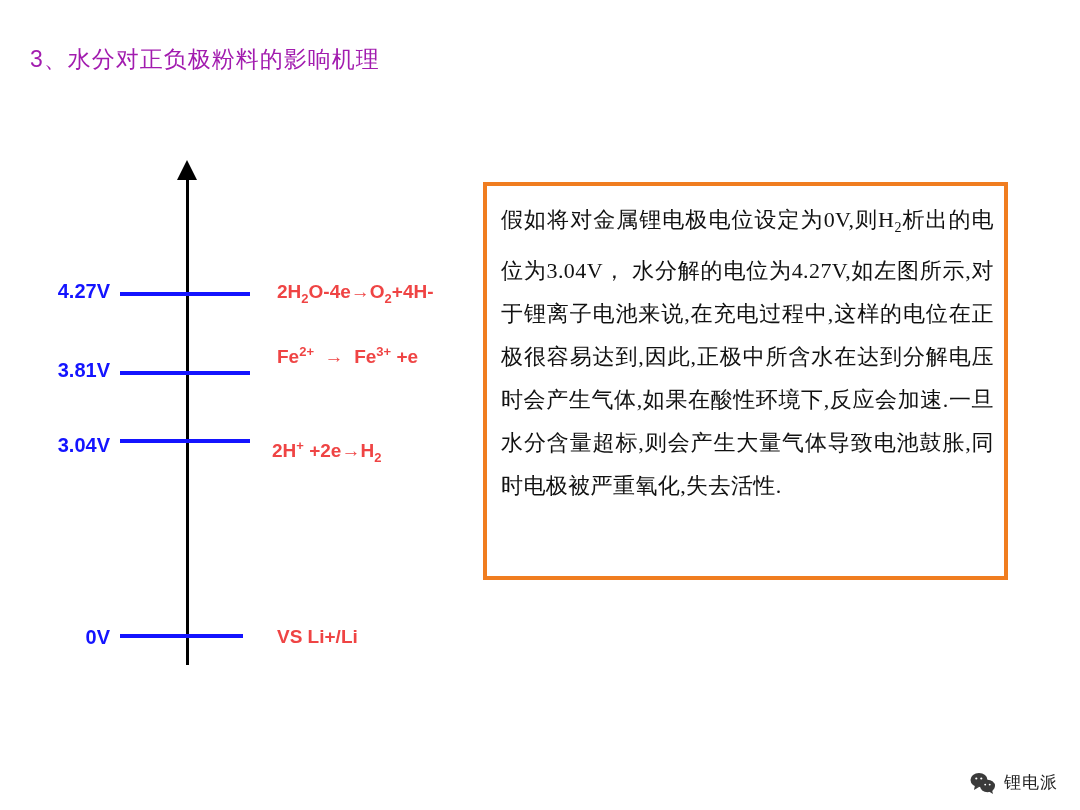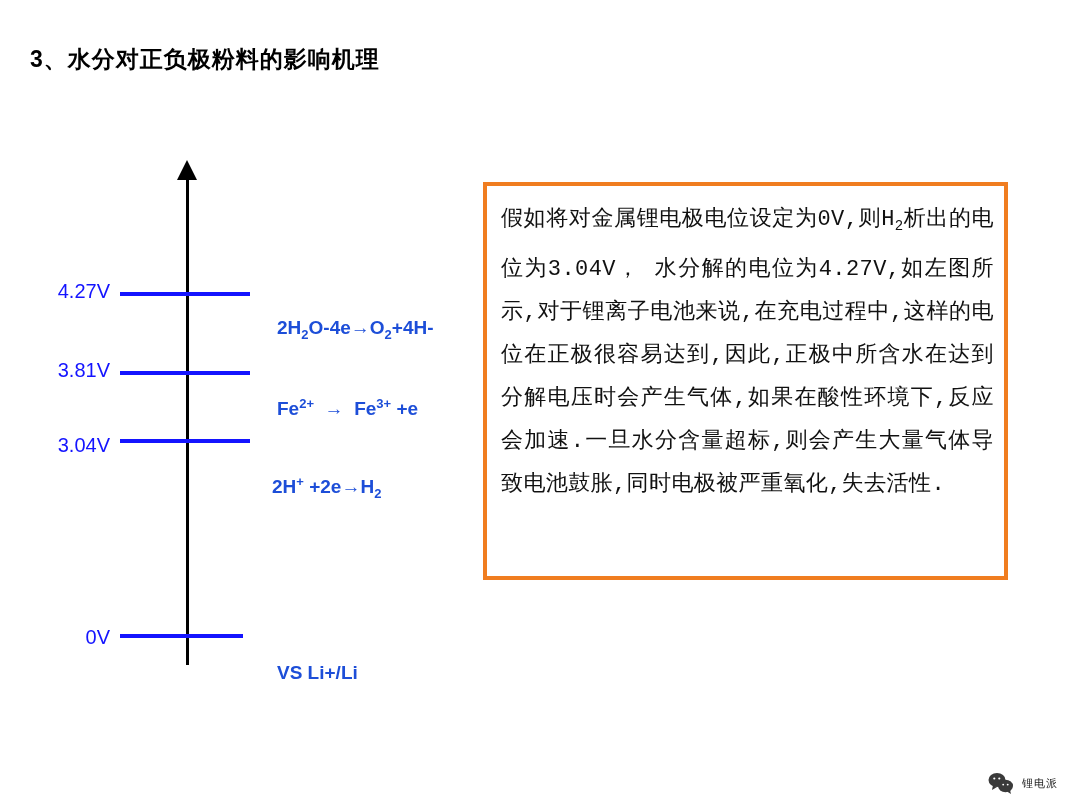--- a/index.html
+++ b/index.html
@@ -14,22 +14,22 @@
     font-family: "Liberation Sans", sans-serif;
     overflow: hidden;
   }
 
   
   #slide-title {
     position: absolute;
     left: 30px;
     top: 44px;
     font-size: 23px;
-    font-weight: bold;
-    color: #000000;
+    font-weight: normal;
+    color: #a21caf;
     letter-spacing: 1px;
     white-space: nowrap;
   }
 
   
   #diagram {
     position: absolute;
     left: 0;
     top: 150px;
     width: 480px;
@@ -57,31 +57,30 @@
 
   .level-line {
     position: absolute;
     height: 4px;
     background: #1414ff;
   }
   .level-label {
     position: absolute;
     color: #1414ff;
     font-size: 20px;
-    font-weight: normal;
+    font-weight: bold;
     text-align: right;
     white-space: nowrap;
   }
   .level-eq {
     position: absolute;
-    color: #1d4ed8;
+    color: #ef4444;
     font-size: 19px;
     font-weight: bold;
     white-space: nowrap;
-    margin-top: 36px;
   }
   .level-eq sub, .level-eq sup {
     font-size: 13px;
     font-weight: bold;
   }
 
   
   #note-box {
     position: absolute;
     left: 483px;
@@ -90,21 +89,21 @@
     height: 398px;
     border: 4px solid #f07d20;
     box-sizing: border-box;
     background: #ffffff;
   }
   #note-text {
     position: absolute;
     left: 14px;
     top: 12px;
     right: 10px;
-    font-family: Liberation Mono, monospace;
+    font-family: Liberation Serif, serif;
     font-size: 22px;
     color: #111111;
     line-height: 43px;
     letter-spacing: 0.4px;
     text-align: justify;
   }
   #note-text sub { font-size: 14px; }
 
   
   #footer-brand {
@@ -114,21 +113,21 @@
     display: flex;
     align-items: center;
     gap: 8px;
   }
   #wechat-icon {
     width: 26px;
     height: 22px;
     position: relative;
   }
   #footer-brand-label {
-    font-size: 11px;
+    font-size: 17px;
     color: #222222;
     font-family: Liberation Mono, monospace;
     letter-spacing: 1px;
   }
 </style>
 </head>
 <body>
 
 <div id="slide-title">3、水分对正负极粉料的影响机理</div>
 
@@ -136,21 +135,21 @@
 
   <div id="axis-arrow"></div>
   <div id="axis-line"></div>
 
   <div class="level-line" style="left:120px; top:142px; width:130px;"></div>
   <div class="level-label" style="left:10px; top:130px; width:100px;">4.27V</div>
   <div class="level-eq" style="left:277px; top:131px;">2H<sub>2</sub>O-4e→O<sub>2</sub>+4H-</div>
 
   <div class="level-line" style="left:120px; top:221px; width:130px;"></div>
   <div class="level-label" style="left:10px; top:209px; width:100px;">3.81V</div>
-  <div class="level-eq" style="left:277px; top:210px;">Fe<sup>2+</sup> &nbsp;→ &nbsp;Fe<sup>3+</sup> +e</div>
+  <div class="level-eq" style="left:277px; top:194px;">Fe<sup>2+</sup> &nbsp;→ &nbsp;Fe<sup>3+</sup> +e</div>
 
   <div class="level-line" style="left:120px; top:289px; width:130px;"></div>
   <div class="level-label" style="left:10px; top:284px; width:100px;">3.04V</div>
   <div class="level-eq" style="left:272px; top:288px;">2H<sup>+</sup> +2e→H<sub>2</sub></div>
 
   <div class="level-line" style="left:120px; top:484px; width:123px;"></div>
   <div class="level-label" style="left:20px; top:476px; width:90px; ">0V</div>
   <div class="level-eq" style="left:277px; top:476px;">VS Li+/Li</div>
 
 </div>

